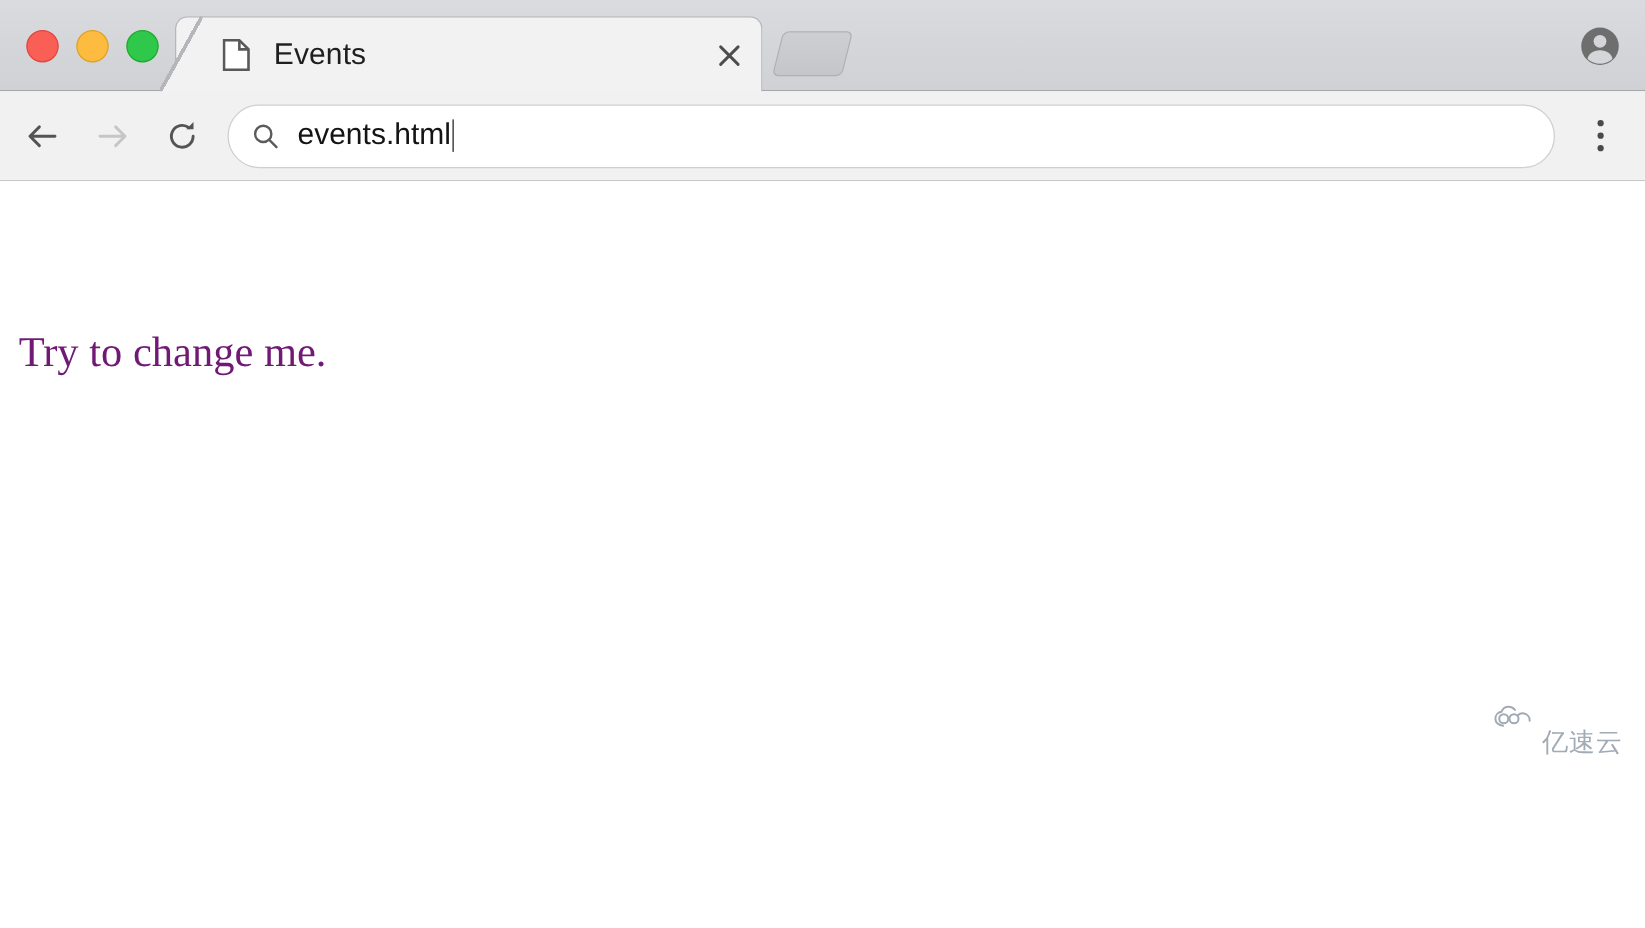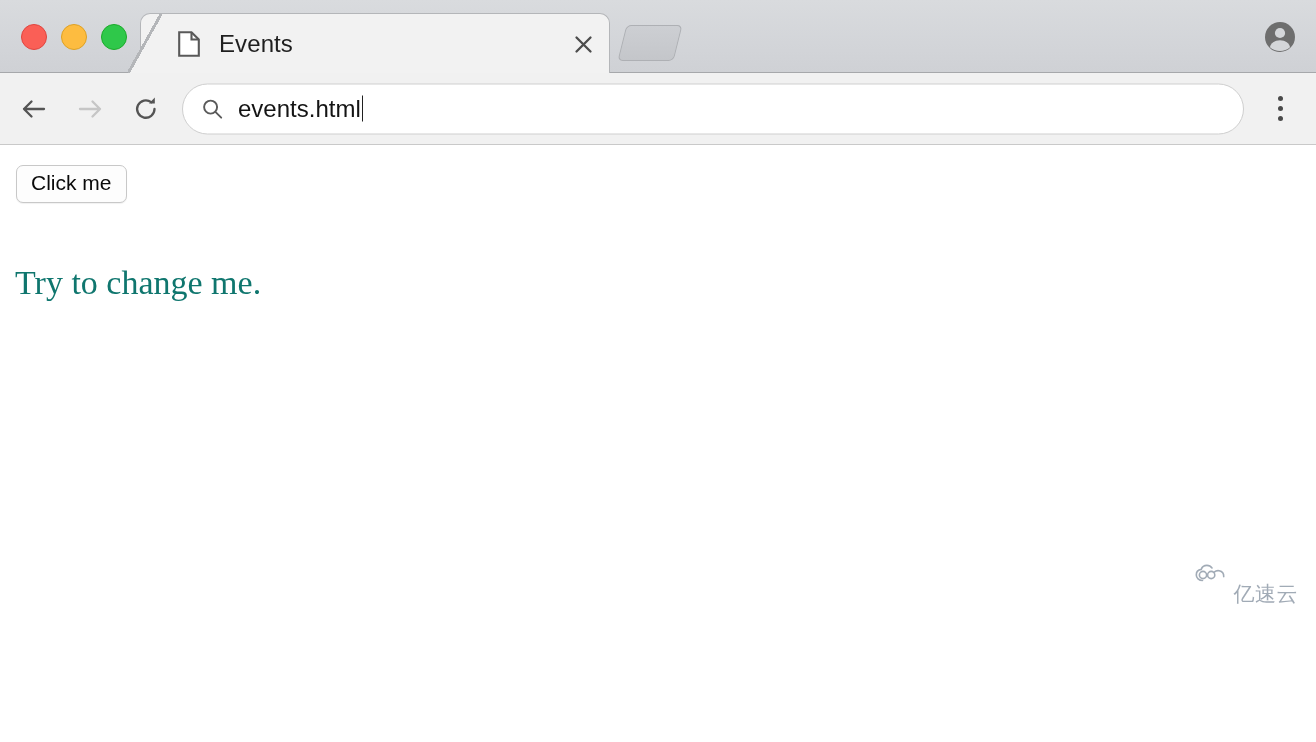--- a/index.html
+++ b/index.html
@@ -220,21 +220,21 @@
     line-height: 1.15;
     cursor: pointer;
     box-shadow: 0 1px 1px rgba(0,0,0,0.06);
   }
   #paragraph-text {
     position: absolute;
     left: 15px;
     top: 84px;
     font-family: "Liberation Serif", serif;
     font-size: 34px;
-    color: #0f766e;
+    color: #701a75;
     line-height: 1.15;
     white-space: nowrap;
   }
 
   
   #watermark {
     position: absolute;
     right: 18px;
     bottom: 12px;
     display: flex;
@@ -328,21 +328,20 @@
 
     <span id="menu-button">
       <span class="menu-dot"></span>
       <span class="menu-dot"></span>
       <span class="menu-dot"></span>
     </span>
   </div>
 
   <div id="page-content">
 
-    <button id="click-me-button">Click me</button>
 
     <p id="paragraph-text">Try to change me.</p>
 
     <div id="watermark">
       <span id="watermark-logo">
         <svg width="32" height="20" viewBox="0 0 32 20">
           <path d="M7.5,16.5 C3.9,16.5 1.3,14.0 1.3,10.9 C1.3,8.1 3.4,5.8 6.2,5.4
                    C7.0,3.0 9.3,1.4 11.9,1.4 C14.0,1.4 15.9,2.4 17.0,4.0" fill="none" stroke="#9aa4b0" stroke-width="1.6" stroke-linecap="round"></path>
           <circle cx="8.0" cy="11.0" r="3.6" fill="none" stroke="#9aa4b0" stroke-width="1.6"></circle>
           <circle cx="16.2" cy="11.0" r="3.6" fill="none" stroke="#9aa4b0" stroke-width="1.6"></circle>

